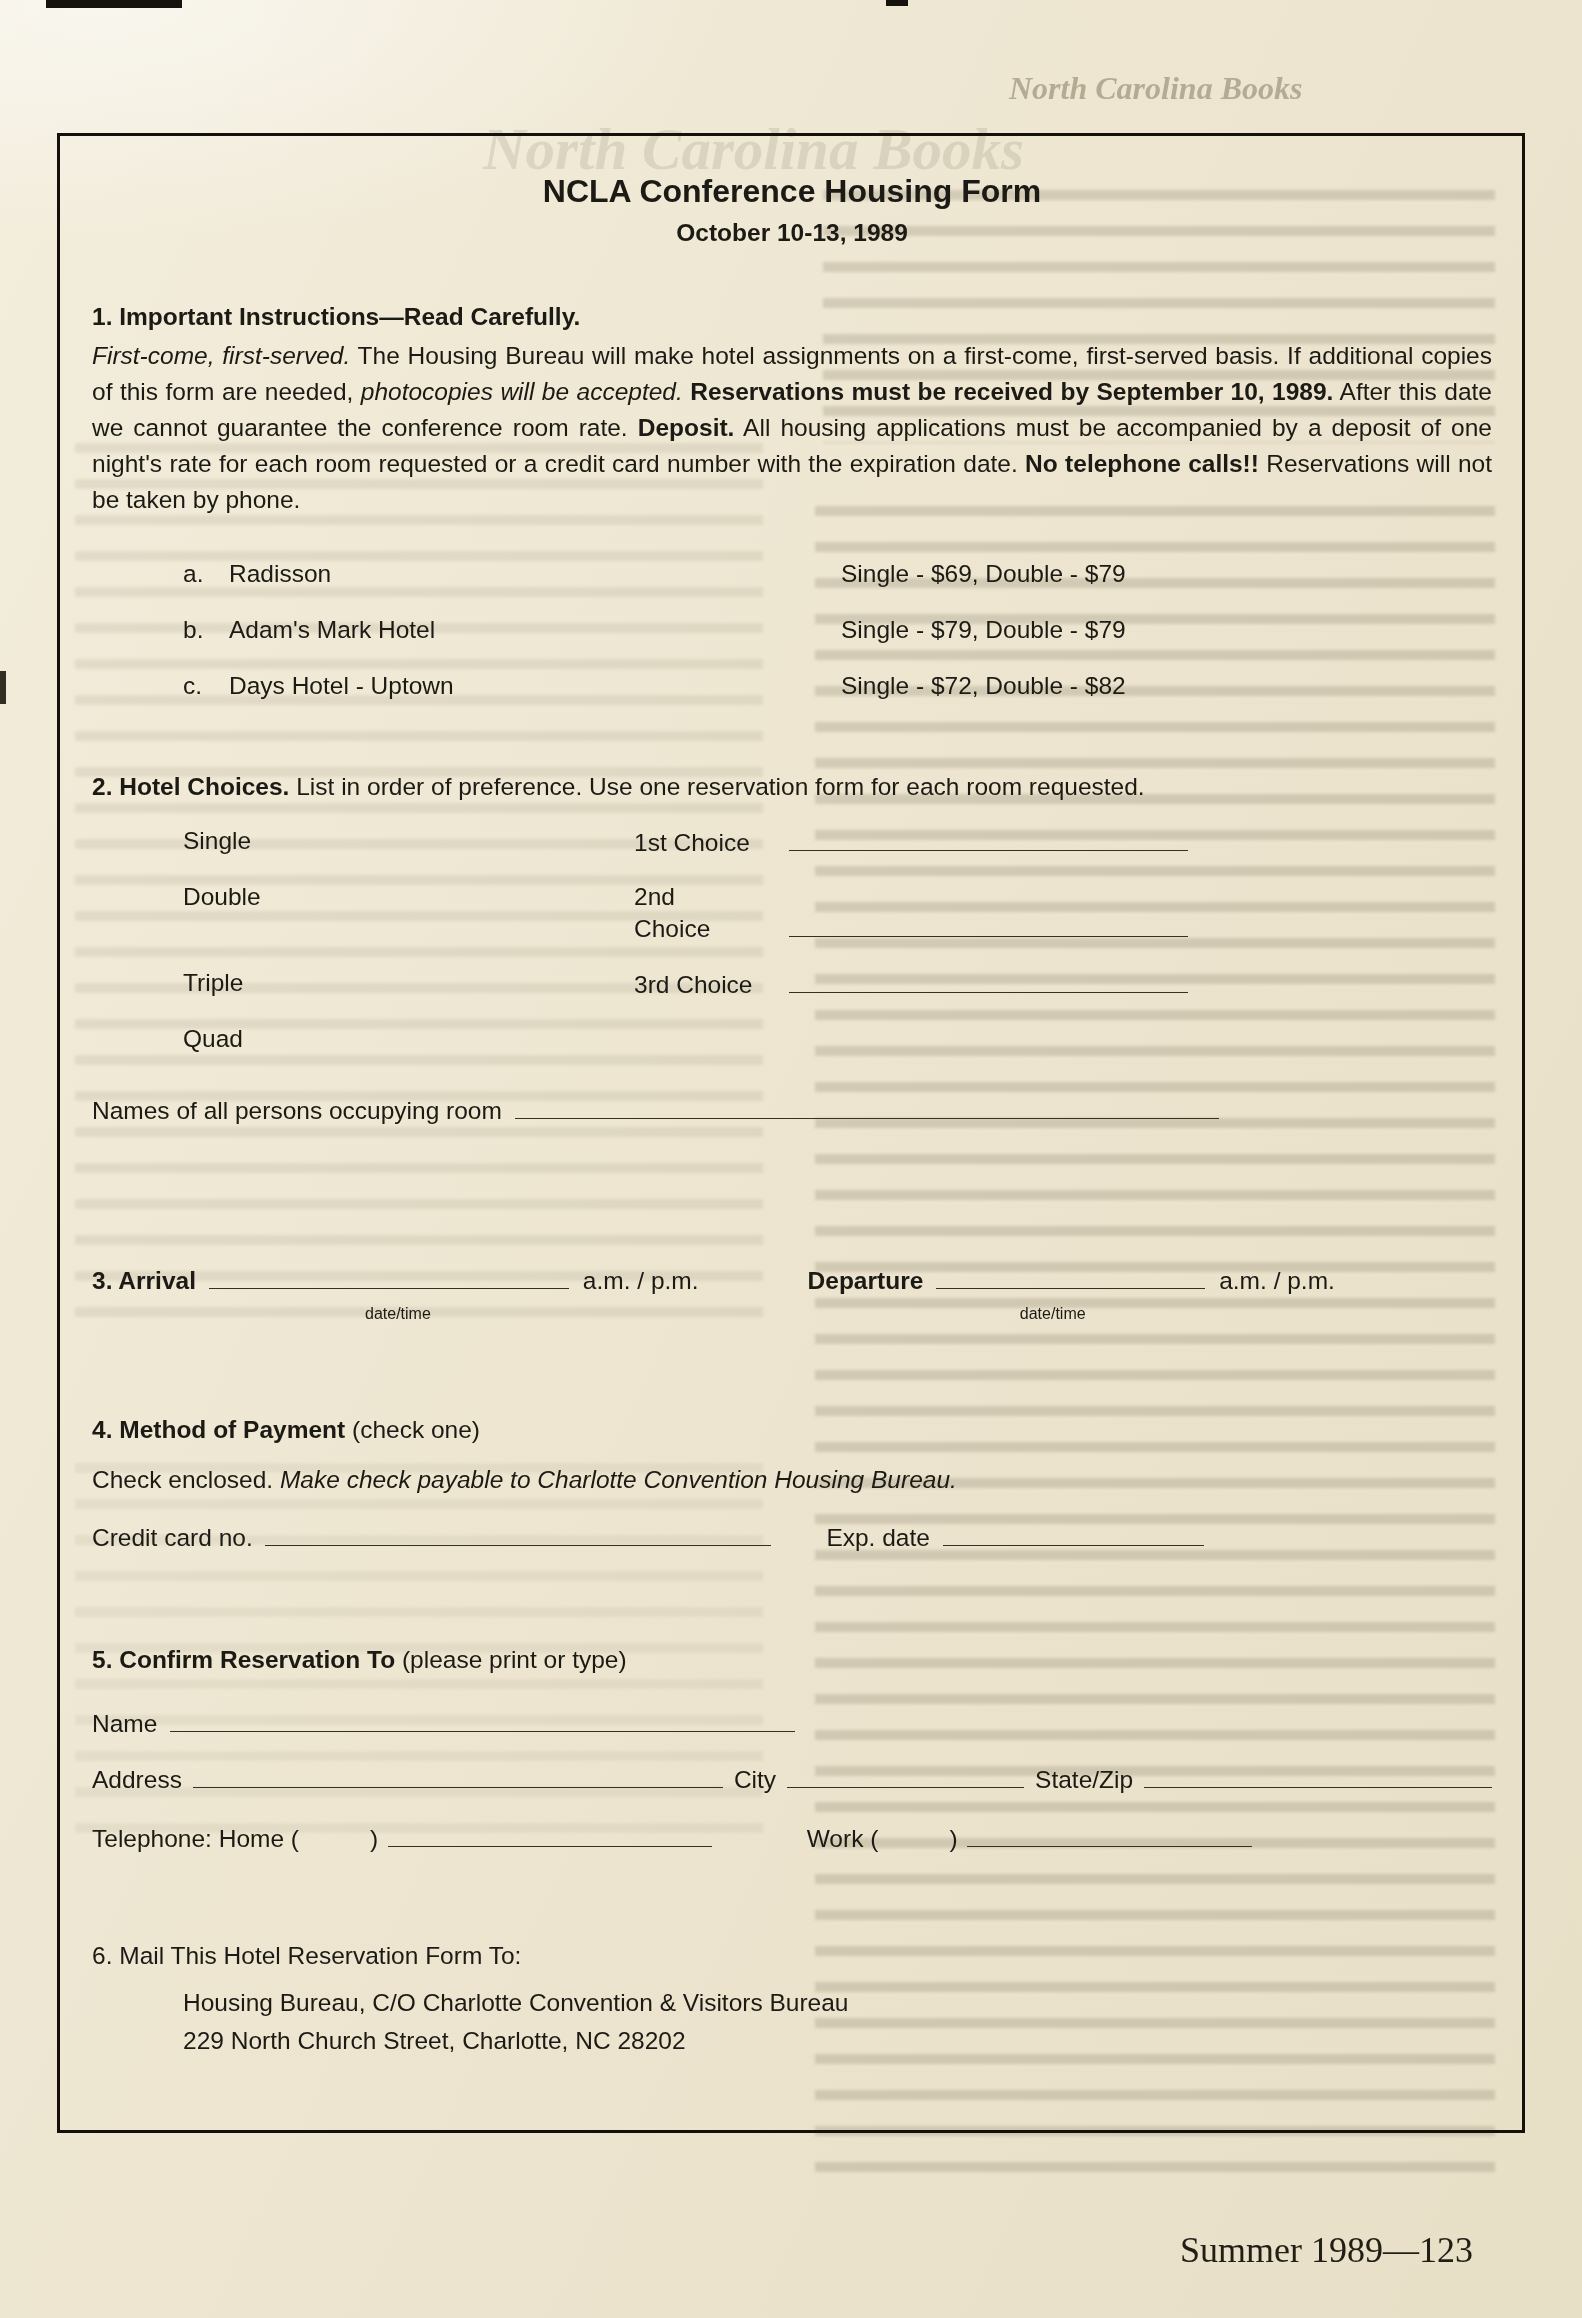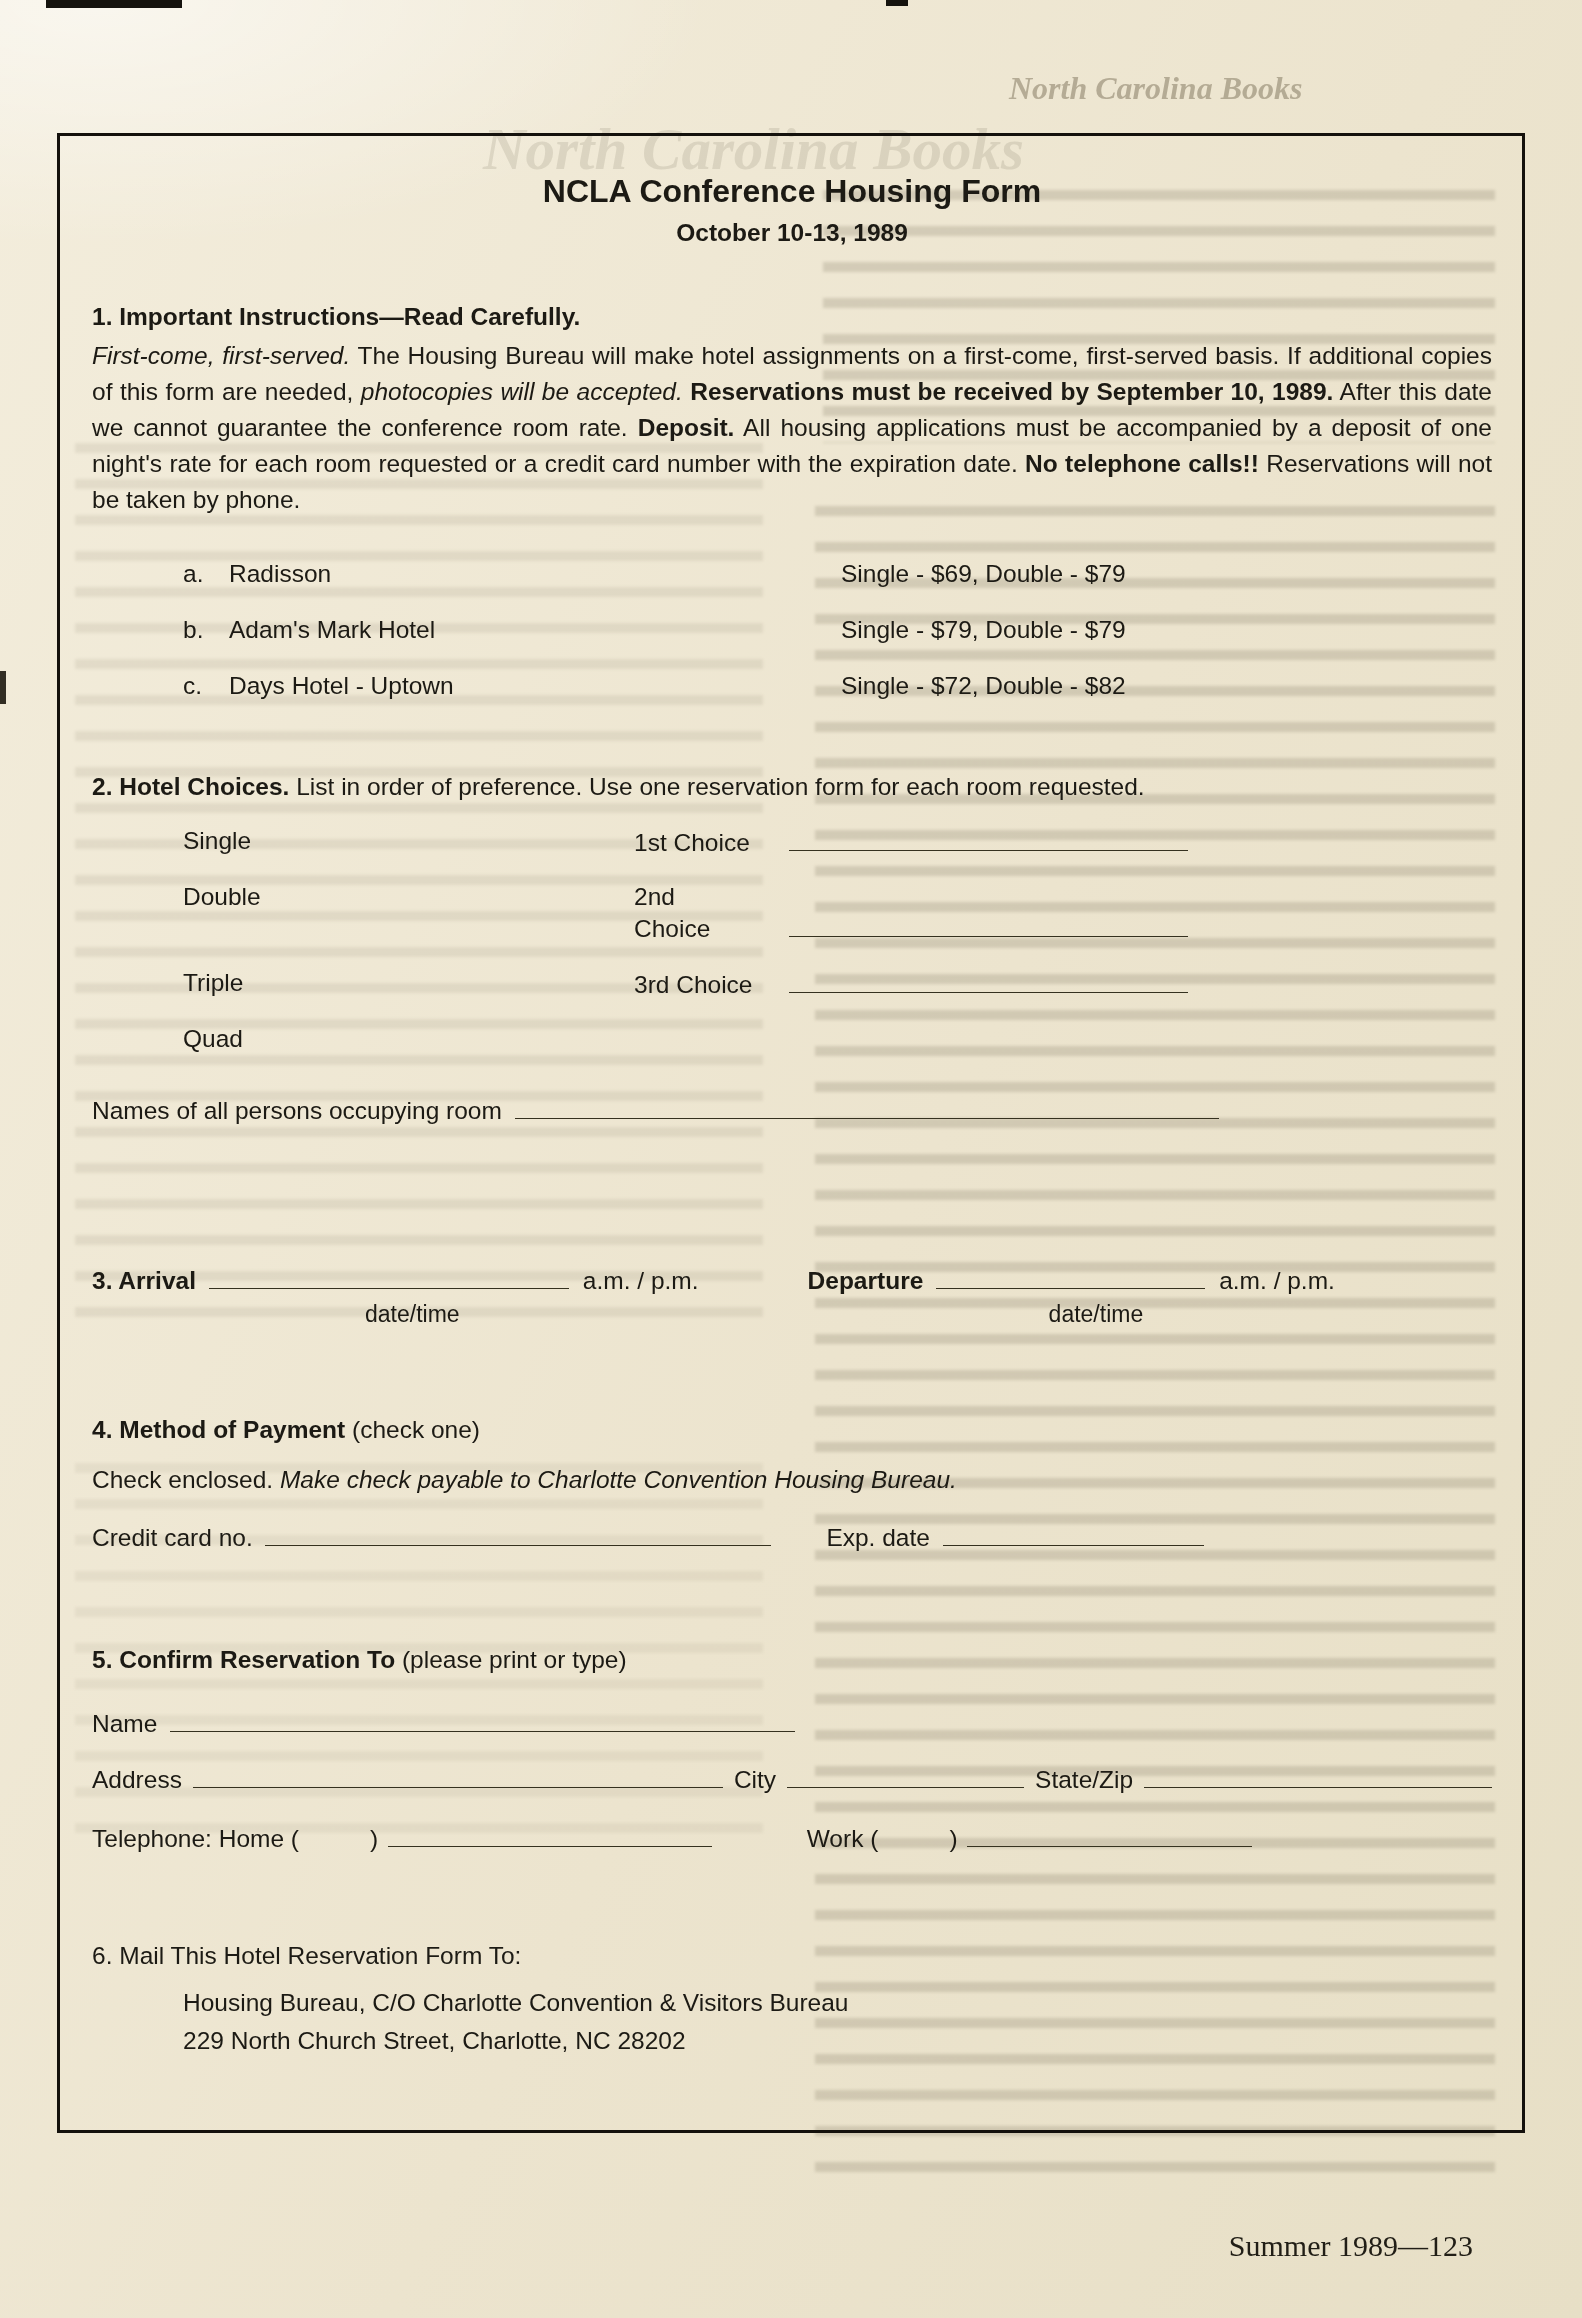--- a/index.html
+++ b/index.html
@@ -67,21 +67,21 @@
   .blank-choice { width:399px; margin-left:36px; }
   .names-row { margin-top:38px; display:flex; align-items:baseline;text-align:center; }
   .blank-names { width:704px; margin-left:12.7px; }
 
   .row { display:flex; align-items:baseline; }
   .arrival-row { margin-top:136px; }
   .blank-arrival { width:360px; margin-left:12.7px; }
   .blank-departure { width:269px; margin-left:12.7px; }
   .ampm { margin-left:14.2px; }
   .dep { margin-left:109px; }
-  .datetime-row { margin-top:3.2px; font-size:23px; line-height:28.5px; }
+  .datetime-row { margin-top:3.2px; font-size:16px; line-height:28.5px; }
   .dt1 { margin-left:273px; }
   .dt2 { margin-left:589px; }
 
   .s4h { margin-top:85px; }
   .check-row { margin-top:17.4px; }
   .cc-row { margin-top:27px; }
   .cc-row .blank { margin-left:12.7px; }
   .cc-row .cc-lbl { margin-left:12.7px; }
   .w130 { width:103px; } .w150 { width:119px; } .w140 { width:111px; } .w280 { width:221px; }
   .ccno-row { margin-top:24px; }
@@ -104,21 +104,21 @@
   .blank-work { width:285px; margin-left:9.5px; }
 
   .s6h { margin-top:84px; }
   .mail-line { padding-left:91px; margin-top:14.2px; line-height:33px; }
   .mail-line2 { margin-top:4.7px; }
 
   .footer {
     position:absolute; z-index:1;
     top:2229px; right:109px;
     font-family:"Liberation Serif", serif;
-    font-size:30px; color:#211e16;
+    font-size:36px; color:#211e16;
   }
 </style>
 </head>
 <body>
 
 <div class="page">
 
   <div class="artifact art-a"></div>
   <div class="artifact art-b"></div>
   <div class="artifact art-c"></div>

